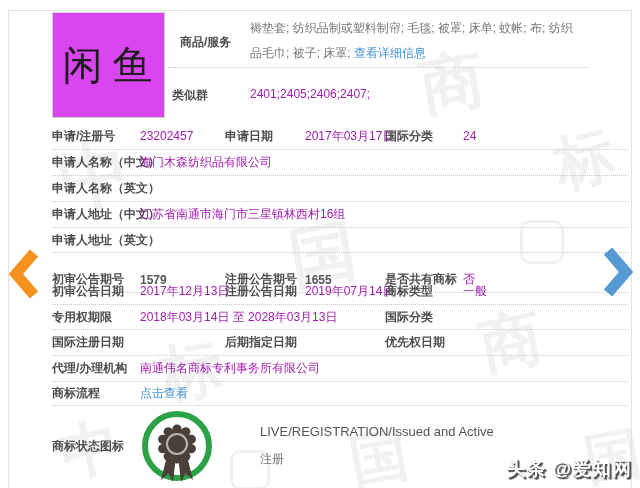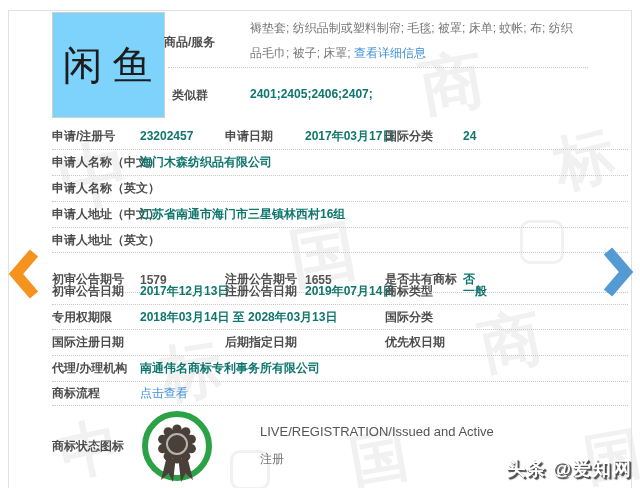--- a/index.html
+++ b/index.html
@@ -12,30 +12,30 @@
 
   
   .wm { position:absolute; color:#f1f1f1; font-weight:bold; pointer-events:none;
         font-family:"Liberation Sans","DejaVu Sans",sans-serif; z-index:0; }
   .wm-box { position:absolute; border:3px solid #f1f1f1; border-radius:10px; z-index:0; }
 
   .layer { position:absolute; left:0; top:0; width:640px; height:488px; z-index:1; }
 
   
   .tm-box { position:absolute; left:52px; top:12px; width:113px; height:106px;
-            background:#7dd3fc; border:1px solid #cfcfcf; display:flex; align-items:center; justify-content:center; }
+            background:#d946ef; border:1px solid #cfcfcf; display:flex; align-items:center; justify-content:center; }
   .tm-text { font-family:"DejaVu Serif","Liberation Serif",serif; font-size:40px; color:#1c1c1c;
              letter-spacing:10px; padding-left:8px; }
 
   .lbl { font-size:12px; font-weight:bold; color:#4d4d4d; white-space:nowrap; }
-  .val { font-size:12px; color:#0f766e; white-space:nowrap;font-weight:bold; }
+  .val { font-size:12px; color:#a21caf; white-space:nowrap; }
   .link { font-size:12px; color:#3f90d8; cursor:pointer; }
 
   
-  .goods-label { position:absolute; left:164px; top:34px; }
+  .goods-label { position:absolute; left:180px; top:34px; }
   .goods-text  { position:absolute; left:250px; top:16px; width:334px; font-size:12px; color:#777;
                  line-height:25px; white-space:normal; }
   .sep-top { position:absolute; left:168px; top:67px; width:420px; border-top:1px dotted #c9c9c9; }
   .similar-label { position:absolute; left:172px; top:87px; }
   .similar-value { position:absolute; left:250px; top:87px; }
 
   
   .row { position:absolute; left:52px; width:576px; display:flex; align-items:center;
          border-bottom:1px dotted #c9c9c9; }
   .c-l1 { width:88px; flex:none; }

